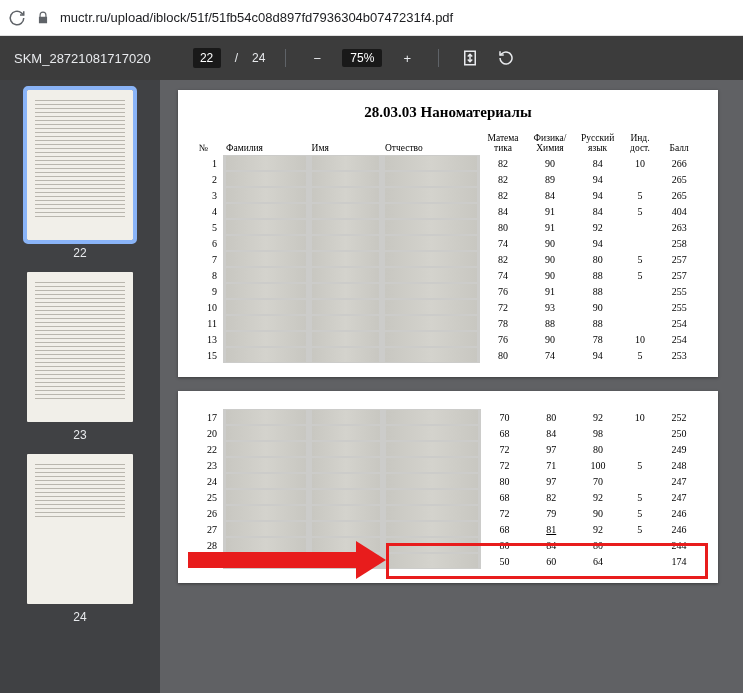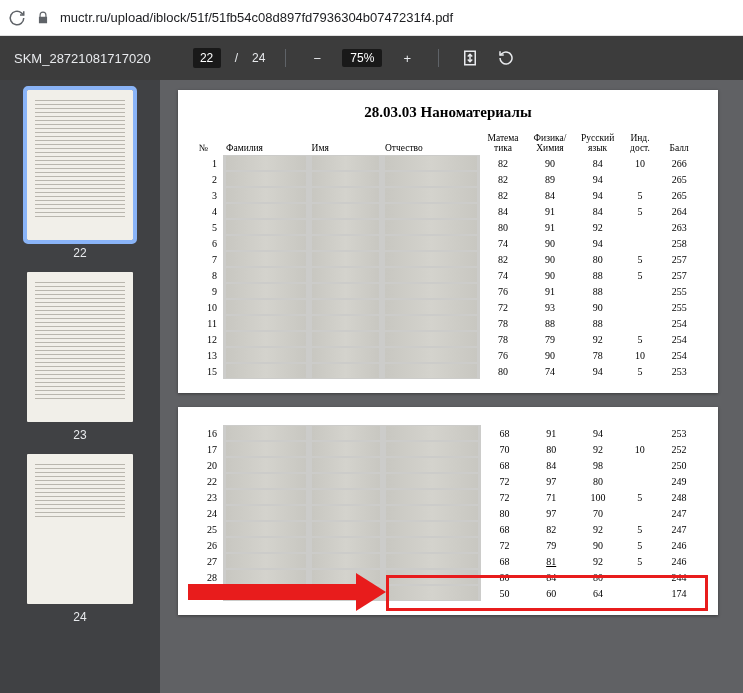--- a/index.html
+++ b/index.html
@@ -275,21 +275,21 @@
                 <td class="redact-cell" style="width: 60px;">
                   <div class="redact-block"></div>
                 </td>
                 <td class="redact-cell" style="width: 80px;">
                   <div class="redact-block"></div>
                 </td>
                 <td style="width: 38px;">84</td>
                 <td style="width: 38px;">91</td>
                 <td style="width: 38px;">84</td>
                 <td style="width: 30px;">5</td>
-                <td style="width: 34px;">264</td>
+                <td style="width: 34px;">404</td>
               </tr>
               <tr>
                 <td class="idx" style="width: 22px;">5</td>
                 <td class="redact-cell" style="width: 70px;">
                   <div class="redact-block"></div>
                 </td>
                 <td class="redact-cell" style="width: 60px;">
                   <div class="redact-block"></div>
                 </td>
                 <td class="redact-cell" style="width: 80px;">
@@ -394,37 +394,20 @@
                 <td class="redact-cell" style="width: 60px;">
                   <div class="redact-block"></div>
                 </td>
                 <td class="redact-cell" style="width: 80px;">
                   <div class="redact-block"></div>
                 </td>
                 <td style="width: 38px;">78</td>
                 <td style="width: 38px;">88</td>
                 <td style="width: 38px;">88</td>
                 <td style="width: 30px;"></td>
-                <td style="width: 34px;">254</td>
-              </tr>
-              <tr>
-                <td class="idx" style="width: 22px;">12</td>
-                <td class="redact-cell" style="width: 70px;">
-                  <div class="redact-block"></div>
-                </td>
-                <td class="redact-cell" style="width: 60px;">
-                  <div class="redact-block"></div>
-                </td>
-                <td class="redact-cell" style="width: 80px;">
-                  <div class="redact-block"></div>
-                </td>
-                <td style="width: 38px;">78</td>
-                <td style="width: 38px;">79</td>
-                <td style="width: 38px;">92</td>
-                <td style="width: 30px;">5</td>
                 <td style="width: 34px;">254</td>
               </tr>
               <tr>
                 <td class="idx" style="width: 22px;">13</td>
                 <td class="redact-cell" style="width: 70px;">
                   <div class="redact-block"></div>
                 </td>
                 <td class="redact-cell" style="width: 60px;">
                   <div class="redact-block"></div>
                 </td>
@@ -454,37 +437,20 @@
                 <td style="width: 30px;">5</td>
                 <td style="width: 34px;">253</td>
               </tr>
             </tbody>
         </table>
       </div>
 
       <div class="page page2-wrap" style="padding-top:18px;">
         <table class="data">
           <tbody id="tbody2">
-              <tr>
-                <td class="idx" style="width: 22px;">16</td>
-                <td class="redact-cell" style="width: 70px;">
-                  <div class="redact-block"></div>
-                </td>
-                <td class="redact-cell" style="width: 60px;">
-                  <div class="redact-block"></div>
-                </td>
-                <td class="redact-cell" style="width: 80px;">
-                  <div class="redact-block"></div>
-                </td>
-                <td style="width: 38px;">68</td>
-                <td style="width: 38px;">91</td>
-                <td style="width: 38px;">94</td>
-                <td style="width: 30px;"></td>
-                <td style="width: 34px;">253</td>
-              </tr>
               <tr>
                 <td class="idx" style="width: 22px;">17</td>
                 <td class="redact-cell" style="width: 70px;">
                   <div class="redact-block"></div>
                 </td>
                 <td class="redact-cell" style="width: 60px;">
                   <div class="redact-block"></div>
                 </td>
                 <td class="redact-cell" style="width: 80px;">
                   <div class="redact-block"></div>

